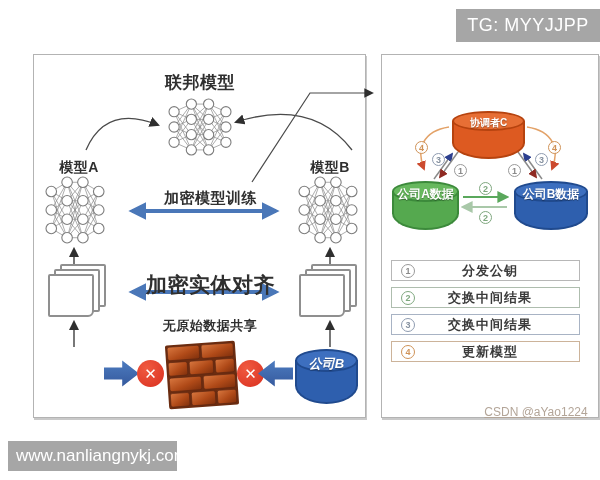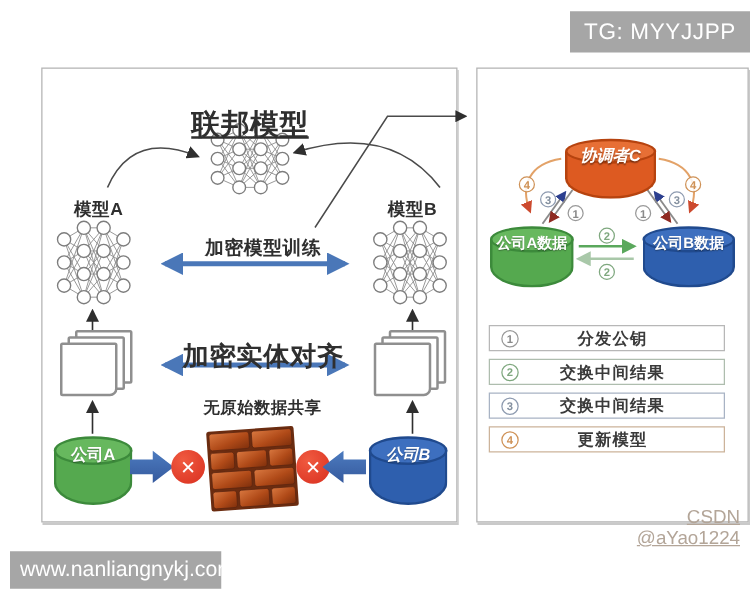--- a/index.html
+++ b/index.html
@@ -7,21 +7,21 @@
   .stage { position:relative; width:600px; height:480px; background:#fff; overflow:hidden; }
 
   .panel { position:absolute; border:1px solid #b3b3b3; background:#fff;
            box-shadow:1px 2px 0 #c9c9c9; }
   #left-panel  { left:33px; top:54px; width:333px; height:364px; }
   #right-panel { left:381px; top:54px; width:218px; height:364px; }
 
   #arrow-layer { position:absolute; left:0; top:0; width:600px; height:480px; pointer-events:none; }
 
   .lbl { position:absolute; color:#2f2f2f; font-weight:700; text-align:center; letter-spacing:.5px; }
-  #federated-title { left:140px; top:84px; width:120px; font-size:23px;text-decoration:underline; }
+  #federated-title { left:140px; top:71px; width:120px; font-size:17px; }
   #model-a-label   { left:48px;  top:159px; width:62px;  font-size:14px; }
   #model-b-label   { left:299px; top:159px; width:62px;  font-size:14px; }
   #enc-train-label { left:143px; top:189px; width:135px; font-size:15px; }
   #enc-align-label { left:143px; top:271px; width:135px; font-size:21px; }
   #no-share-label  { left:138px; top:317px; width:144px; font-size:13px; }
 
   
   .cylinder { position:absolute; }
   .cylinder .side { position:absolute; left:0; top:20%; width:100%; height:80%;
         border-radius:0 0 50% 50% / 0 0 42% 42%; border:2px solid var(--d); border-top:none; background:var(--c); }
@@ -30,21 +30,21 @@
   .cylinder .cyl-label { position:absolute; left:0; top:10%; width:100%; text-align:center;
         color:#fff; font-weight:700; text-shadow:0 1px 1px rgba(0,0,0,.35); }
   .cyl-green  { --c:#55a94f; --l:#67b85e; --d:#3c8a3b; }
   .cyl-blue   { --c:#2e5fae; --l:#3d6fbf; --d:#204a8e; }
   .cyl-orange { --c:#dd5a21; --l:#e76f35; --d:#b6430f; }
 
   #cyl-company-a { left:43px;  top:349px; width:63px; height:55px; }
   #cyl-company-b { left:295px; top:349px; width:63px; height:55px;font-style:italic; }
   #cyl-company-a .cyl-label, #cyl-company-b .cyl-label { font-size:13px; }
   #cyl-coordinator { left:452px; top:111px; width:73px; height:48px; }
-  #cyl-coordinator .cyl-label { font-size:13px;font-style:italic; }
+  #cyl-coordinator .cyl-label { font-size:10px; }
   #cyl-data-a { left:392px; top:181px; width:67px; height:49px; }
   #cyl-data-b { left:514px; top:181px; width:74px; height:49px; }
   #cyl-data-a .cyl-label, #cyl-data-b .cyl-label { font-size:12px; }
 
   
   .doc-stack { position:absolute; width:60px; height:54px; }
   .doc-stack .page { position:absolute; width:46px; height:43px; background:#fff;
         border:2px solid #8f8f8f; border-radius:2px; }
   .doc-stack .p3 { left:12px; top:0; }
   .doc-stack .p2 { left:6px;  top:5px; }
@@ -85,22 +85,22 @@
   #legend-3 { top:314px; border-color:#a8b3c4; }
   #legend-4 { top:341px; border-color:#ccb39a; }
   #legend-2 .lcirc { border-color:#7fa87f; color:#7fa87f; }
   #legend-3 .lcirc { border-color:#8e9bb0; color:#84909f; }
   #legend-4 .lcirc { border-color:#cf9257; color:#cf9257; }
 
   
   .wm { position:absolute; background:#a6a6a6; color:#fff; display:flex; align-items:center; }
   #wm-tg   { left:456px; top:9px; width:144px; height:33px; font-size:18px; justify-content:center; letter-spacing:.5px; }
   #wm-site { left:8px; top:441px; width:169px; height:30px; font-size:17px; padding-left:8px; }
-  #credit  { position:absolute; left:480px; top:405px; width:112px; text-align:right;
-             font-size:15px; color:#b3a598; text-decoration:underline; }
+  #credit  { position:absolute; left:480px; top:405px; width:112px; text-align:center;
+             font-size:12px; color:#b3a598; text-decoration:underline; }
 </style>
 </head>
 <body>
 
 <div class="stage">
 
   <div class="panel" id="left-panel"></div>
   <div class="panel" id="right-panel"></div>
 
   <svg id="arrow-layer" viewBox="0 0 600 480" xmlns="http://www.w3.org/2000/svg">
@@ -353,25 +353,20 @@
     <div class="page p3"></div>
       <div class="page p2"></div>
       <div class="page p1"></div>
   </div>
   <div class="doc-stack" id="docs-b">
     <div class="page p3"></div>
       <div class="page p2"></div>
       <div class="page p1"></div>
   </div>
 
-  <div class="cylinder cyl-green" id="cyl-company-a">
-    <div class="side"></div>
-      <div class="top"></div>
-    <div class="cyl-label">公司A</div>
-  </div>
   <div class="block-arrow" id="block-arrow-a"></div>
   <div class="x-badge" id="x-badge-a">✕</div>
   <div class="x-badge" id="x-badge-b">✕</div>
   <div class="block-arrow" id="block-arrow-b"></div>
   <div class="cylinder cyl-blue" id="cyl-company-b">
     <div class="side"></div>
       <div class="top"></div>
     <div class="cyl-label">公司B</div>
   </div>
 

